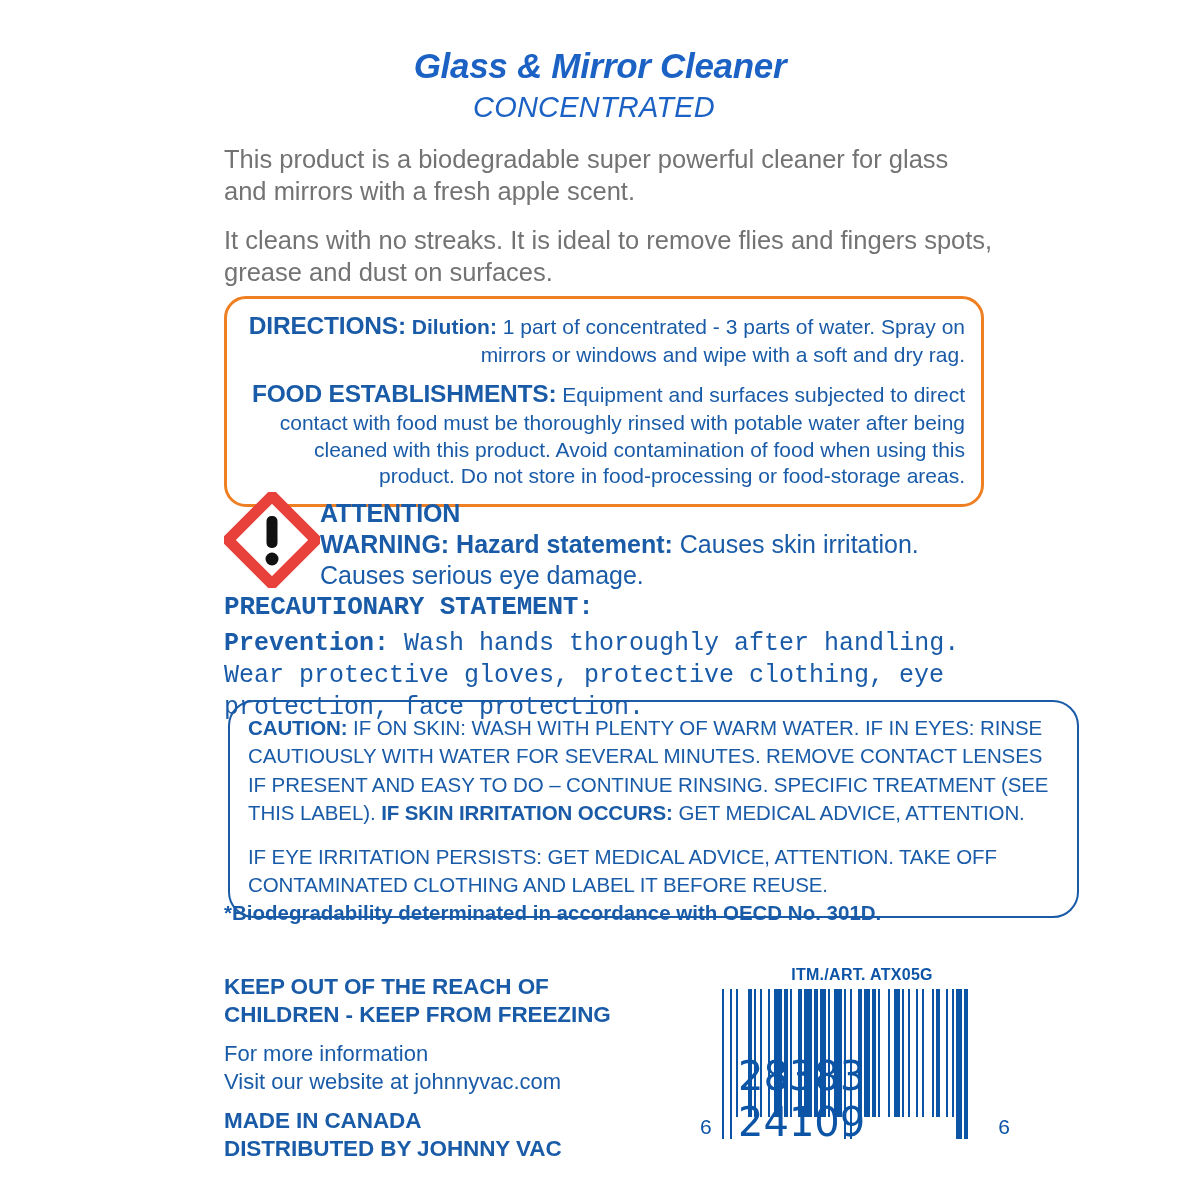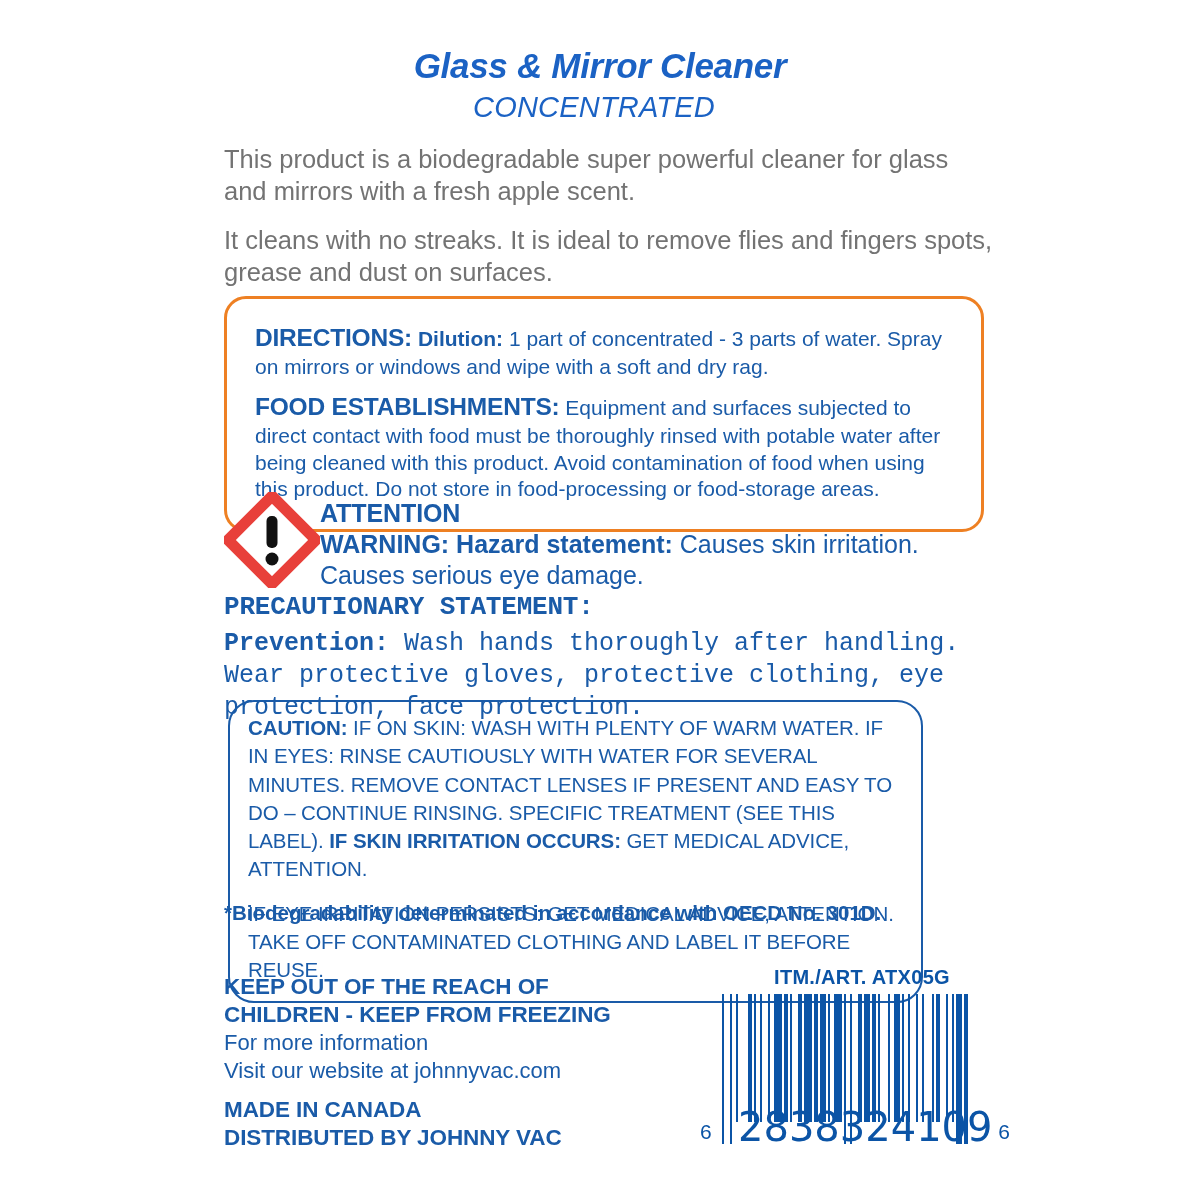--- a/index.html
+++ b/index.html
@@ -64,22 +64,23 @@
     top: 296px;
     width: 760px;
     box-sizing: border-box;
     border: 3px solid #ee8023;
     border-radius: 22px;
     padding: 12px 16px 14px 16px;
   }
   .dir-para {
     font-size: 21px;
     line-height: 1.26;
-    margin: 12px;
-    color: #1a5ba8;
+    margin: 0;
+    color: #1a5ba8;
+    text-align: right;
   }
   .dir-para + .dir-para { margin-top: 11px; }
   .dir-head-lg {
     font-size: 24.5px;
     font-weight: bold;
     letter-spacing: -0.2px;
   }
   .dir-head-sm {
     font-weight: bold;
   }
@@ -139,21 +140,21 @@
     margin-top: 5px;
     color: #1a5ba8;
   }
   .precaution-body b { font-weight: bold; }
 
   
   .caution-box {
     position: absolute;
     left: 228px;
     top: 700px;
-    width: 695px;
+    width: 851px;
     box-sizing: border-box;
     border: 2.5px solid #1a5ba8;
     border-radius: 26px;
     padding: 12px 18px 16px 18px;
   }
   .caution-para {
     font-size: 20.5px;
     line-height: 1.38;
     margin: 0;
     color: #1a5ba8;
@@ -183,37 +184,37 @@
   .footer-strong {
     font-size: 22.5px;
     font-weight: bold;
     line-height: 1.25;
     letter-spacing: -0.1px;
     color: #1a5ba8;
   }
   .footer-normal {
     font-size: 22px;
     line-height: 1.27;
-    margin-top: 0;
+    margin-top: 11px;
     color: #1a5ba8;
   }
   .footer-made {
     margin-top: 11px;
   }
 
   
   .barcode-block {
     position: absolute;
     left: 700px;
     top: 966px;
     width: 310px;
   }
   .barcode-itm {
     text-align: center;
-    font-size: 20px;
+    font-size: 16px;
     font-weight: bold;
     color: #0b54a6;
     letter-spacing: 0.3px;
     padding-left: 14px;
     margin-bottom: 5px;
   }
   .barcode-main {
     position: relative;
     height: 150px;
   }
@@ -244,20 +245,21 @@
     position: absolute;
     left: 38px;
     bottom: -6px;
     width: 220px;
     display: flex;
     justify-content: space-between;
     font-size: 40px;
     letter-spacing: 0px;
     color: #0b54a6;
     font-family: "DejaVu Sans", sans-serif;
+    flex-direction: column;
   }
   .digit-group { display: flex; }
 </style>
 </head>
 <body>
 
 <div class="label">
 
   <div class="title-block">
     <div class="product-title">Glass &amp; Mirror Cleaner</div>

